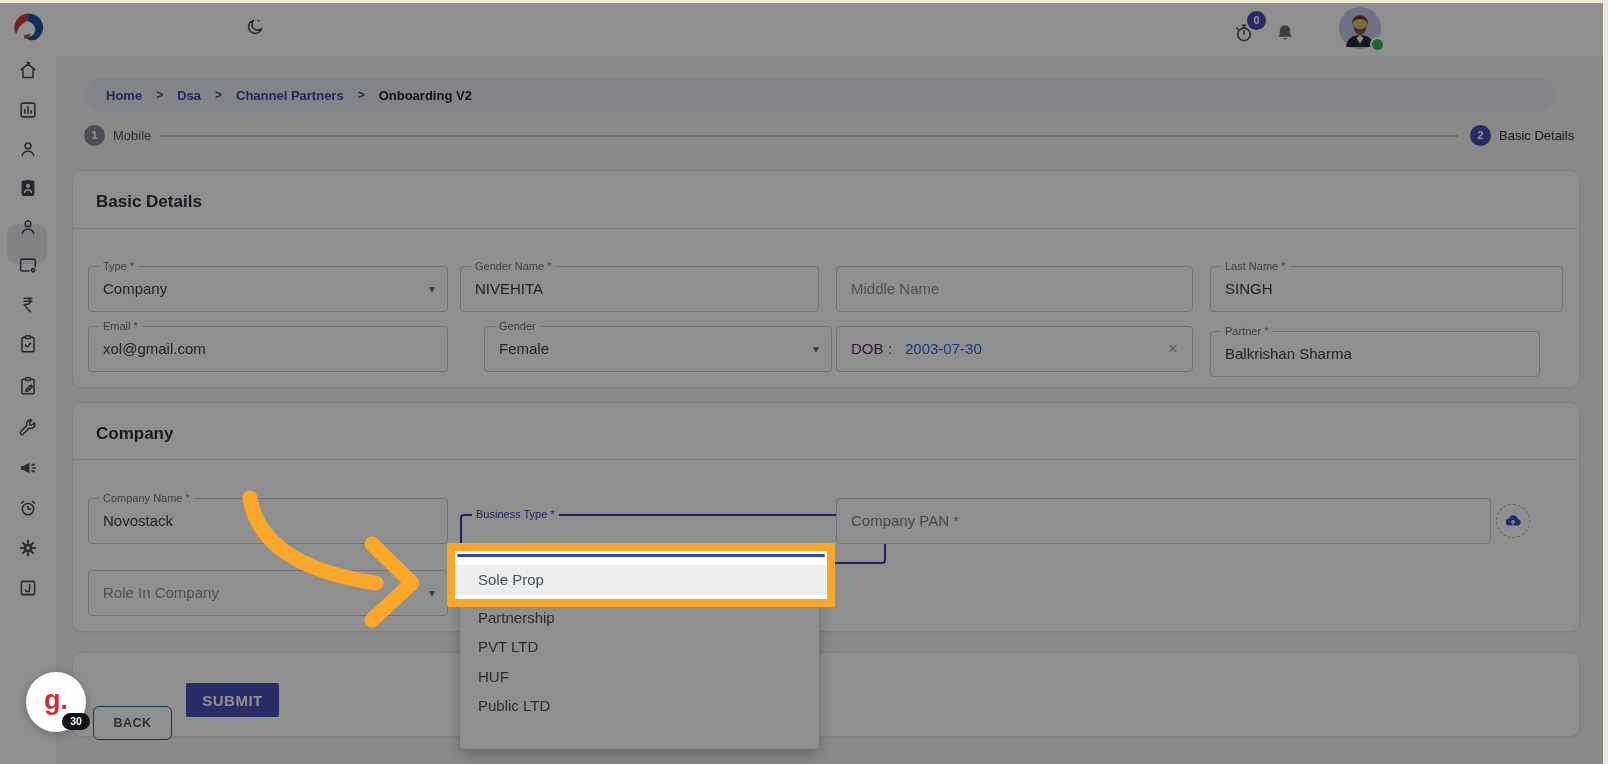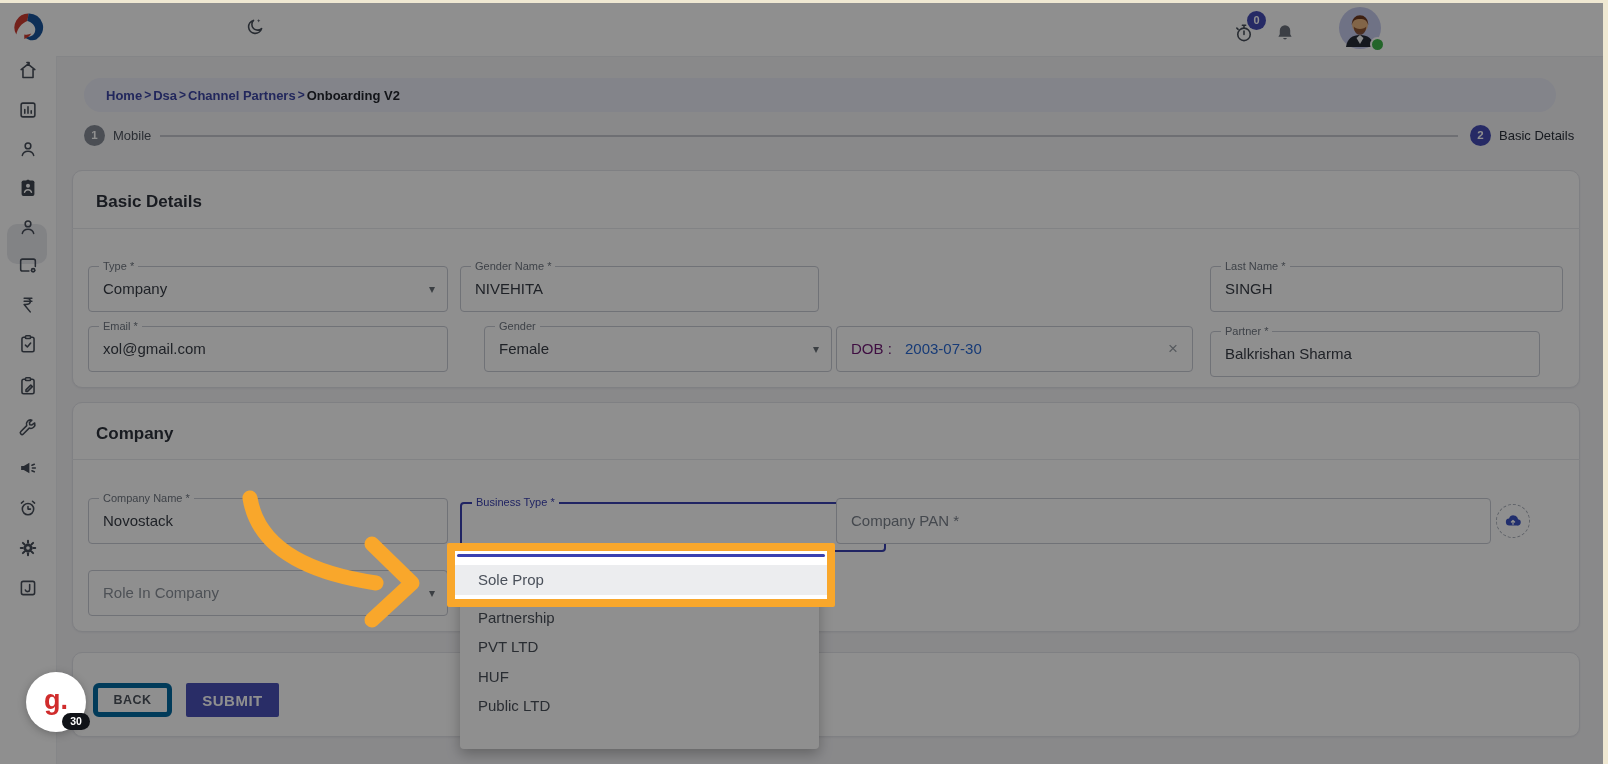--- a/index.html
+++ b/index.html
@@ -13,21 +13,21 @@
   .s-icon{position:absolute;left:17px;width:22px;height:22px;}
   .ic{stroke:#474E59;fill:none;stroke-width:1.7;stroke-linecap:round;stroke-linejoin:round;}
   .tb-icon{position:absolute;width:22px;height:22px;}
   .badge0{position:absolute;left:1247px;top:11px;width:19px;height:19px;border-radius:50%;background:#454CB5;
           color:#fff;font-size:11px;font-weight:700;text-align:center;line-height:19px;}
   .avatar{position:absolute;left:1339px;top:7px;width:42px;height:42px;}
   .avatar-dot{position:absolute;left:1370px;top:37px;width:11px;height:11px;border-radius:50%;background:#3FB54A;border:2px solid #fff;}
   .logo{position:absolute;left:13px;top:12px;width:31px;height:31px;}
   
   .crumbbar{position:absolute;left:84px;top:78px;width:1472px;height:34px;border-radius:17px;background:#E9EBF6;
-            display:flex;align-items:center;gap:2px;padding-left:22px;box-sizing:border-box;font-size:13px;}
+            display:flex;align-items:center;gap:14px;padding-left:22px;box-sizing:border-box;font-size:13px;}
   .crumb{color:#3D47A5;font-weight:600;}
   .crumb-sep{color:#3D47A5;font-weight:700;font-size:12px;}
   .crumb-cur{color:#23262E;font-weight:700;}
   
   .step-circle{position:absolute;width:21px;height:21px;border-radius:50%;color:#fff;font-size:11.5px;font-weight:600;
                text-align:center;line-height:21px;}
   .step1{left:84px;top:125px;background:#868C96;}
   .step2{left:1470px;top:125px;background:#454CB5;}
   .step-label{position:absolute;top:128px;font-size:13px;color:#4D535D;}
   .step-line{position:absolute;left:160px;top:135px;width:1298px;height:1.5px;background:#C4C7CE;}
@@ -46,21 +46,21 @@
   .focus .flabel{color:#3A41B0;top:-8px;}
   .clear-x{position:absolute;right:14px;top:0;line-height:44px;font-size:17px;color:#9AA0A8;}
   .upload-wrap{position:absolute;left:1496px;top:504px;width:34px;height:34px;border:1.5px dashed #ABB1BB;border-radius:50%;
                box-sizing:border-box;display:flex;align-items:center;justify-content:center;background:#fff;}
   
   .menu{position:absolute;left:460px;top:557px;width:359px;height:192px;background:#fff;border-radius:4px;
         box-shadow:0 5px 14px rgba(0,0,0,.28);z-index:10;padding-top:16px;box-sizing:border-box;}
   .opt{height:29.5px;line-height:29.5px;padding-left:18px;font-size:15px;color:#4A505A;}
   .opt.selected{background:#ECEDEF;}
   
-  .btn-back{position:absolute;left:93px;top:683px;width:79px;height:34px;border:5px solid #0369a1;border-radius:6px;
+  .btn-back{position:absolute;left:93px;top:706px;width:79px;height:34px;border:1px solid #0369a1;border-radius:6px;
             box-sizing:border-box;background:#fff;font-size:12.5px;font-weight:700;letter-spacing:.5px;color:#4E545E;
             display:flex;align-items:center;justify-content:center;}
   .btn-submit{position:absolute;left:186px;top:683px;width:93px;height:34px;border-radius:2px;background:#4A51B8;
               font-size:15px;font-weight:700;letter-spacing:.5px;color:#FFFFFF;
               display:flex;align-items:center;justify-content:center;}
   
   .dim{position:absolute;inset:0;background:rgba(0,0,0,0.44);z-index:50;}
   .anno-arrow{position:absolute;left:230px;top:480px;z-index:62;}
   .hl-box{position:absolute;left:447px;top:543px;width:388px;height:64px;border:8px solid #F9A72B;border-radius:2px;
           background:#FFFFFF;box-sizing:border-box;z-index:60;}
@@ -205,20 +205,23 @@
 
   <div class="field" style="left:88px;top:266px;width:360px">
     <span class="flabel">Type *</span>
     <span class="fvalue">Company</span>
     <span class="caret">▾</span>
   </div>
   <div class="field" style="left:460px;top:266px;width:359px">
     <span class="flabel">Gender Name *</span>
     <span class="fvalue">NIVEHITA</span>
   </div>
+  <div class="field" style="left:836px;top:266px;width:357px">
+    <span class="fvalue fph">Middle Name</span>
+  </div>
   <div class="field" style="left:1210px;top:266px;width:353px">
     <span class="flabel">Last Name *</span>
     <span class="fvalue">SINGH</span>
   </div>
 
   <div class="field" style="left:88px;top:326px;width:360px">
     <span class="flabel">Email *</span>
     <span class="fvalue">xol@gmail.com</span>
   </div>
   <div class="field" style="left:484px;top:326px;width:348px">
@@ -237,21 +240,21 @@
   </div>
 
   <div class="card" style="top:402px;height:230px"></div>
   <span class="card-title" style="top:424px">Company</span>
   <div class="divider" style="top:459px"></div>
 
   <div class="field" style="left:88px;top:498px;width:360px">
     <span class="flabel">Company Name *</span>
     <span class="fvalue">Novostack</span>
   </div>
-  <div class="field focus" style="left:460px;top:502px;width:426px">
+  <div class="field focus" style="left:460px;top:514px;width:426px">
     <span class="flabel">Business Type *</span>
     <span class="caret" style="color:#474E59">▴</span>
   </div>
   <div class="field" style="left:836px;top:498px;width:655px">
     <span class="fvalue" style="color:#7B828C">Company PAN *</span>
   </div>
   <div class="upload-wrap">
     <svg width="20" height="20" viewBox="0 0 24 24">
       <path d="M8 17.5a4.2 4.2 0 0 1-.7-8.4A5.5 5.5 0 0 1 18 10a3.7 3.7 0 0 1-1 7.5z" fill="#3B53C3"></path>
       <path d="M12 16v-4.4M10.1 13.2l1.9-1.9 1.9 1.9" stroke="#FFFFFF" stroke-width="1.5" fill="none" stroke-linecap="round" stroke-linejoin="round"></path>

